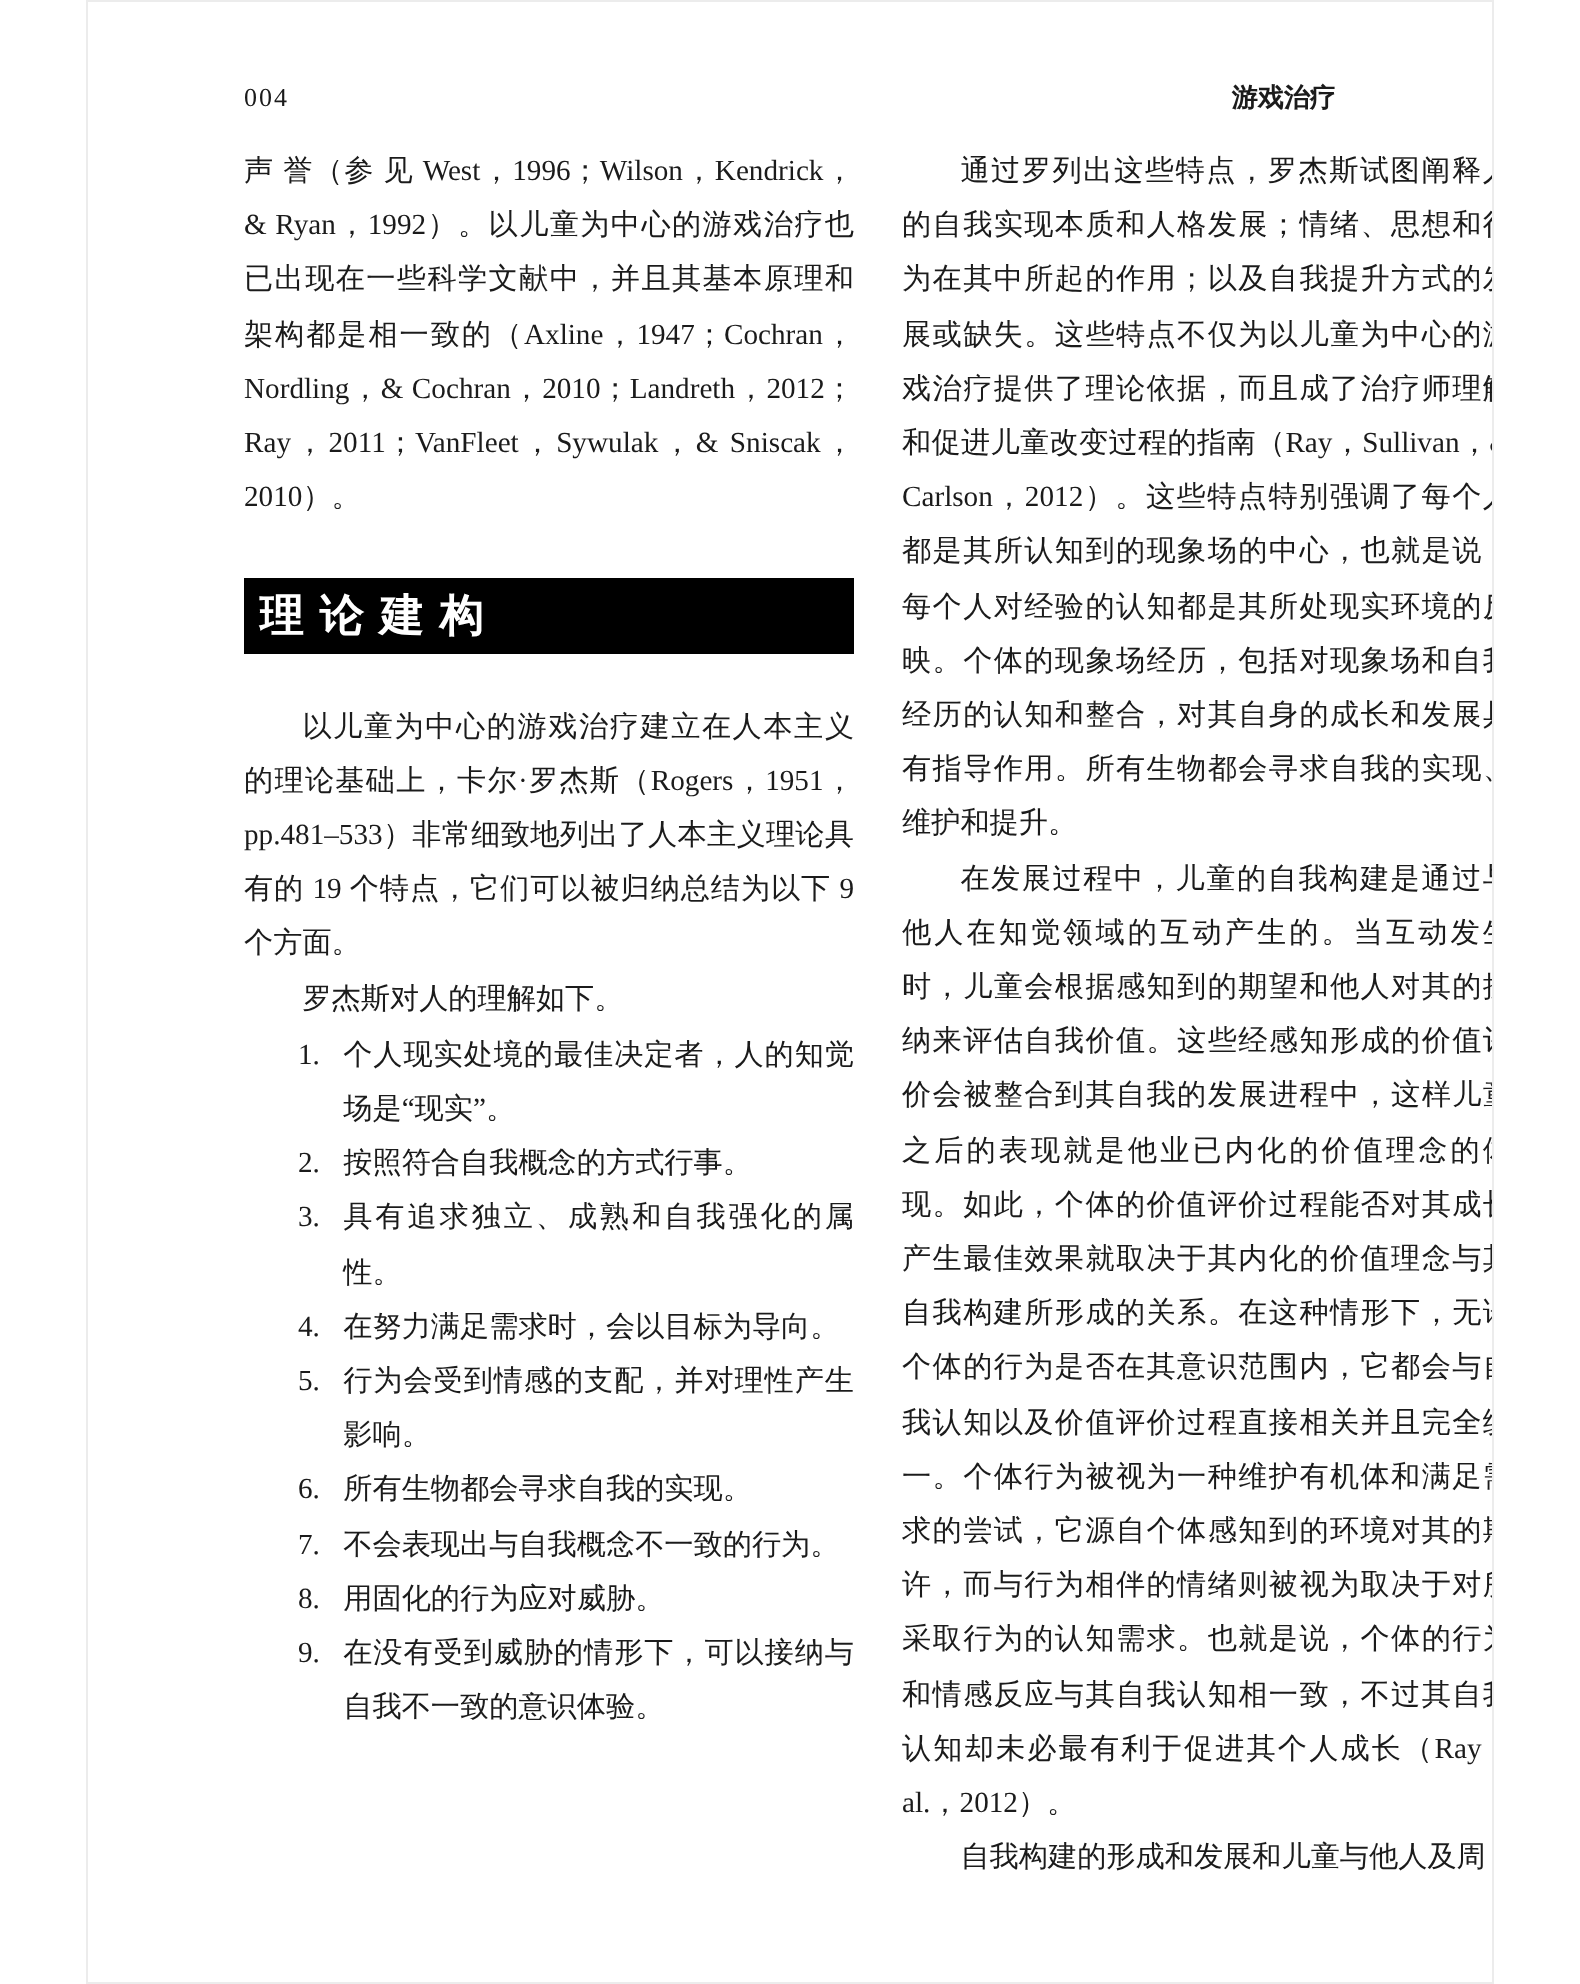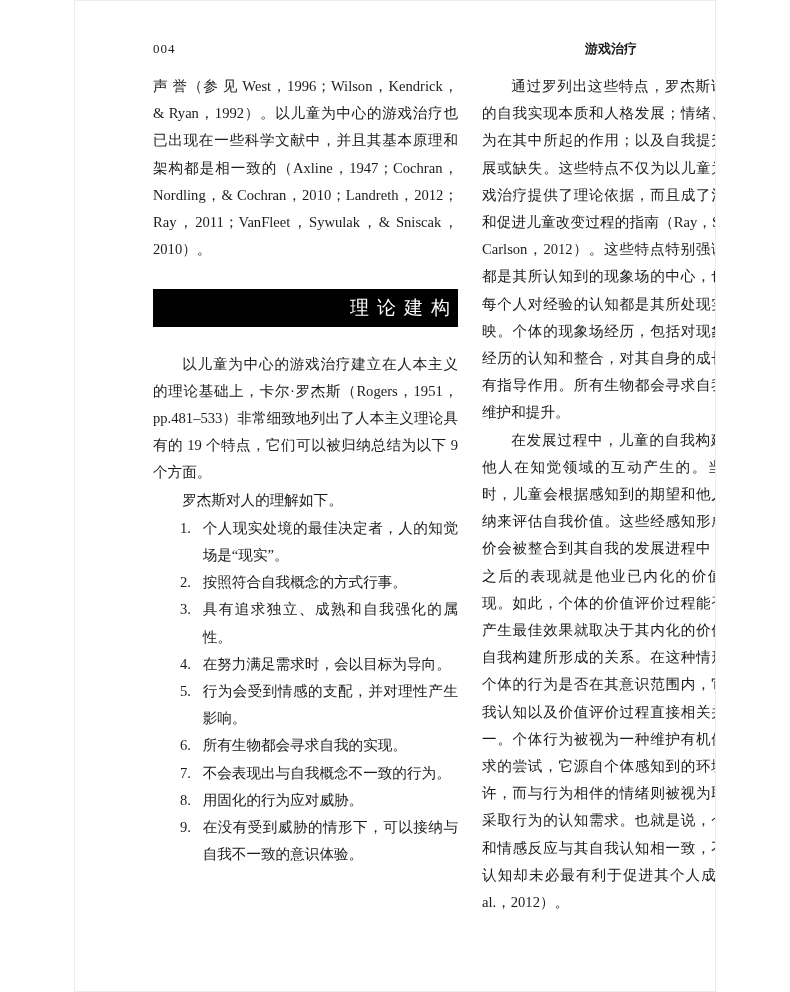--- a/index.html
+++ b/index.html
@@ -1,18 +1,18 @@
 <!DOCTYPE html>
 <html><head>
 <meta charset="utf-8">
 <style>
   * { margin: 0; padding: 0; box-sizing: border-box; }
   html, body { background: #ffffff; }
   .page {
-    width: 642px;
+    width: 704px;
     height: 992px;
     margin: 0 auto;
     background: #ffffff;
     border: 1px solid #ececec;
     font-family: "Liberation Serif", serif;
     color: #1b1b1b;
     padding: 40px 78px 12px 78px;
     overflow: hidden;
     position: relative;
   }
@@ -36,23 +36,23 @@
     font-size: 14.6px;
     line-height: 27.2px;
     text-align: justify;
     text-justify: inter-ideograph;
   }
   .col p { text-align: justify; }
   p.indent { text-indent: 2em; }
   .section-heading {
     background: #000000;
     color: #ffffff;
-    font-weight: normal;
-    text-align: right;
-    font-size: 19px;
+    font-weight: bold;
+    text-align: left;
+    font-size: 22px;
     letter-spacing: 8px;
     text-indent: 8px;
     padding: 5px 0;
     margin: 26px 0 24px 0;
     font-family: "Liberation Sans", sans-serif;
   }
   .numbered-list { margin-top: 1px; }
   .list-item {
     display: flex;
     padding-left: 1.85em;
@@ -123,16 +123,17 @@
         <div class="list-item">
           <span class="num">9.</span>
           <span class="txt">在没有受到威胁的情形下，可以接纳与自我不一致的意识体验。</span>
         </div>
       </div>
     </div>
 
     <div class="col">
       <p class="indent">通过罗列出这些特点，罗杰斯试图阐释人的自我实现本质和人格发展；情绪、思想和行为在其中所起的作用；以及自我提升方式的发展或缺失。这些特点不仅为以儿童为中心的游戏治疗提供了理论依据，而且成了治疗师理解和促进儿童改变过程的指南（Ray，Sullivan，&amp; Carlson，2012）。这些特点特别强调了每个人都是其所认知到的现象场的中心，也就是说，每个人对经验的认知都是其所处现实环境的反映。个体的现象场经历，包括对现象场和自我经历的认知和整合，对其自身的成长和发展具有指导作用。所有生物都会寻求自我的实现、维护和提升。</p>
       <p class="indent">在发展过程中，儿童的自我构建是通过与他人在知觉领域的互动产生的。当互动发生时，儿童会根据感知到的期望和他人对其的接纳来评估自我价值。这些经感知形成的价值评价会被整合到其自我的发展进程中，这样儿童之后的表现就是他业已内化的价值理念的体现。如此，个体的价值评价过程能否对其成长产生最佳效果就取决于其内化的价值理念与其自我构建所形成的关系。在这种情形下，无论个体的行为是否在其意识范围内，它都会与自我认知以及价值评价过程直接相关并且完全统一。个体行为被视为一种维护有机体和满足需求的尝试，它源自个体感知到的环境对其的期许，而与行为相伴的情绪则被视为取决于对所采取行为的认知需求。也就是说，个体的行为和情感反应与其自我认知相一致，不过其自我认知却未必最有利于促进其个人成长（Ray et al.，2012）。</p>
+      <p class="indent">自我构建的形成和发展和儿童与他人及周</p>
     </div>
 
   </div>
 </div>
 
 </body></html>

